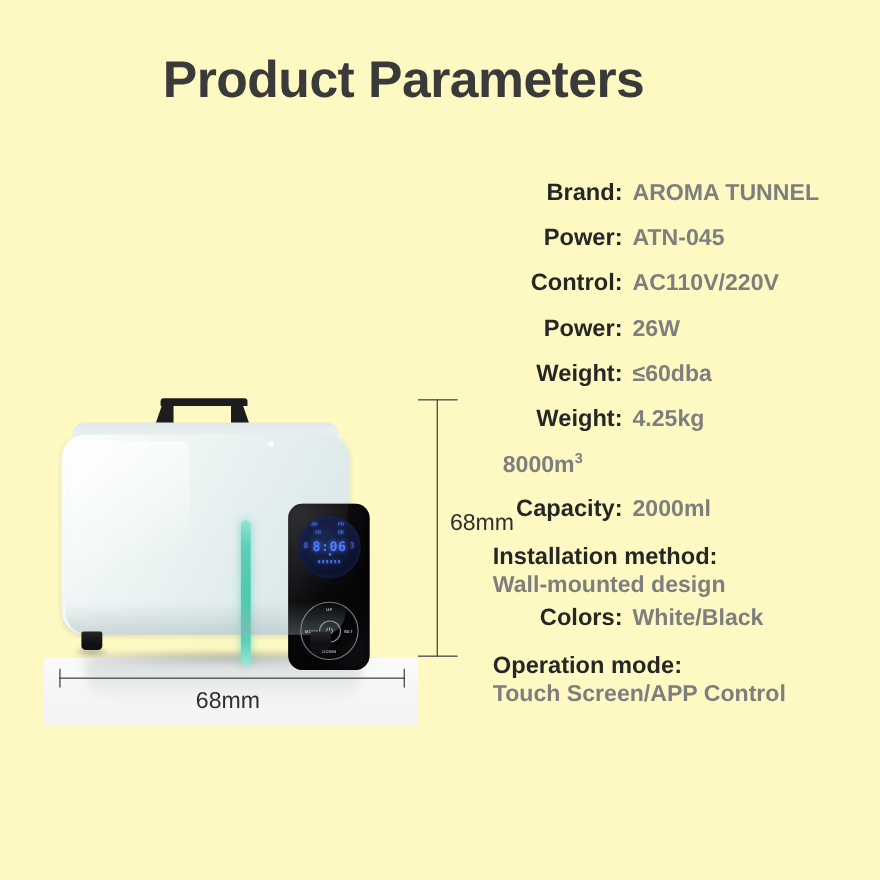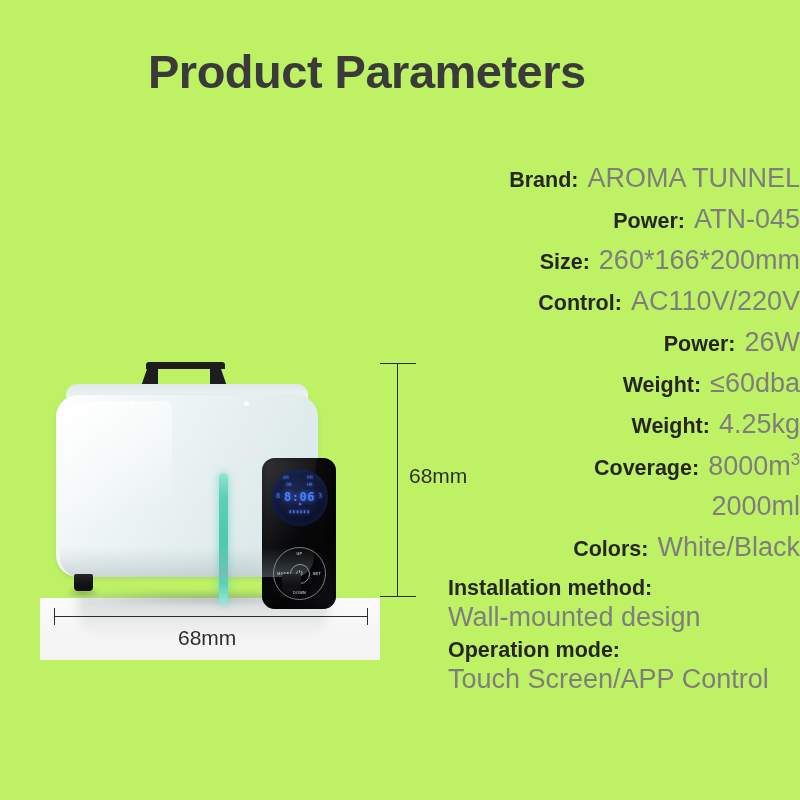--- a/index.html
+++ b/index.html
@@ -10,21 +10,21 @@
     height: 800px;
     background: #f4f4f4;
     font-family: "Liberation Sans", "DejaVu Sans", sans-serif;
     overflow: hidden;
   }
 
   #page {
     position: relative;
     width: 800px;
     height: 800px;
-    background: #bef264;
+    background: #fef9c3;
   }
 
   
   #page-title {
     position: absolute;
     left: 148px;
     top: 44px;
     font-size: 47px;
     font-weight: bold;
     color: #3a3a3a;
@@ -38,43 +38,43 @@
     left: 448px;
     top: 163px;
     width: 352px;
   }
 
   .spec-row {
     display: flex;
     align-items: baseline;
     height: 41px;
     white-space: nowrap;
-    justify-content: flex-end;
   }
   .spec-row.stacked {
     display: block;
     height: auto;
     margin-top: 3px;
     margin-bottom: 4px;
   }
 
   .spec-label {
     font-size: 21.5px;
     font-weight: bold;
     color: #262626;
     text-align: right;
     width: 118px;
     flex: 0 0 auto;
   }
 
   .spec-value {
-    font-size: 27px;
+    font-size: 21px;
     color: #7e7e7e;
     margin-left: 9px;
     flex: 0 0 auto;
+    font-weight: bold;
   }
 
   .spec-row.stacked .spec-label {
     display: block;
     width: auto;
     text-align: left;
     line-height: 1.18;
   }
   .spec-row.stacked .spec-value {
     display: block;
@@ -500,53 +500,49 @@
   <div id="spec-list">
       <div class="spec-row">
         <span class="spec-label">Brand:</span>
         <span class="spec-value">AROMA TUNNEL</span>
       </div>
       <div class="spec-row">
         <span class="spec-label">Power:</span>
         <span class="spec-value">ATN-045</span>
       </div>
       <div class="spec-row">
-        <span class="spec-label">Size:</span>
-        <span class="spec-value">260*166*200mm</span>
-      </div>
-      <div class="spec-row">
         <span class="spec-label">Control:</span>
         <span class="spec-value">AC110V/220V</span>
       </div>
       <div class="spec-row">
         <span class="spec-label">Power:</span>
         <span class="spec-value">26W</span>
       </div>
       <div class="spec-row">
         <span class="spec-label">Weight:</span>
         <span class="spec-value">≤60dba</span>
       </div>
       <div class="spec-row">
         <span class="spec-label">Weight:</span>
         <span class="spec-value">4.25kg</span>
       </div>
       <div class="spec-row">
-        <span class="spec-label">Coverage:</span>
         <span class="spec-value">8000m<span class="sup">3</span></span>
       </div>
       <div class="spec-row">
+        <span class="spec-label">Capacity:</span>
         <span class="spec-value">2000ml</span>
-      </div>
-      <div class="spec-row">
-        <span class="spec-label">Colors:</span>
-        <span class="spec-value">White/Black</span>
       </div>
       <div class="spec-row stacked">
         <span class="spec-label">Installation method:</span>
         <span class="spec-value">Wall-mounted design</span>
       </div>
+      <div class="spec-row">
+        <span class="spec-label">Colors:</span>
+        <span class="spec-value">White/Black</span>
+      </div>
       <div class="spec-row stacked">
         <span class="spec-label">Operation mode:</span>
         <span class="spec-value">Touch Screen/APP Control</span>
       </div>
     </div>
 
 </div>
 
 </body></html>

